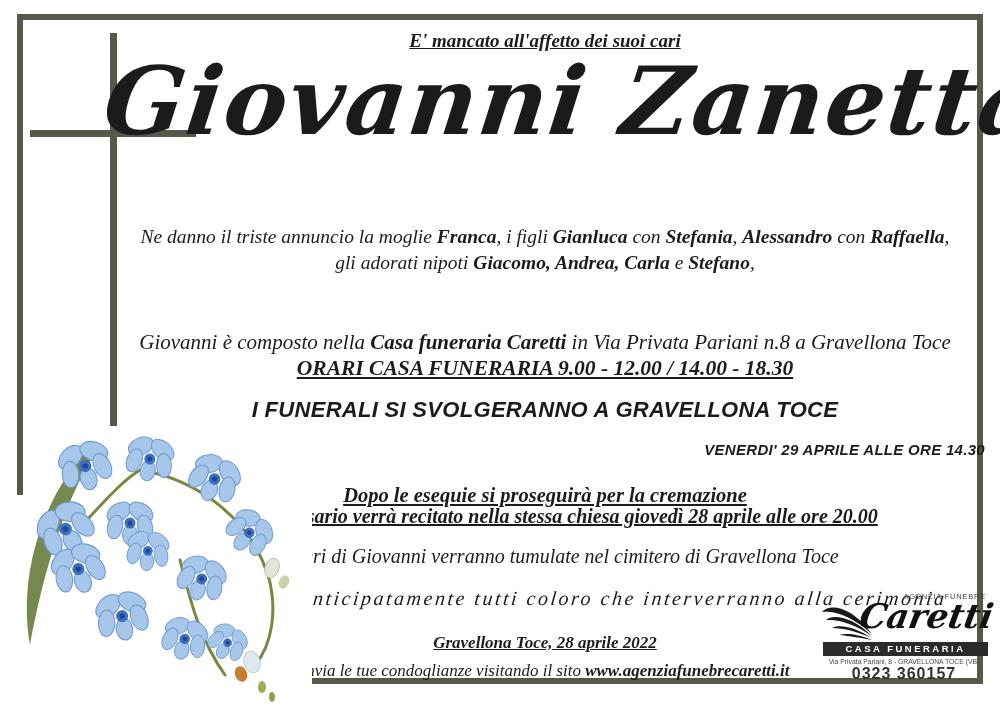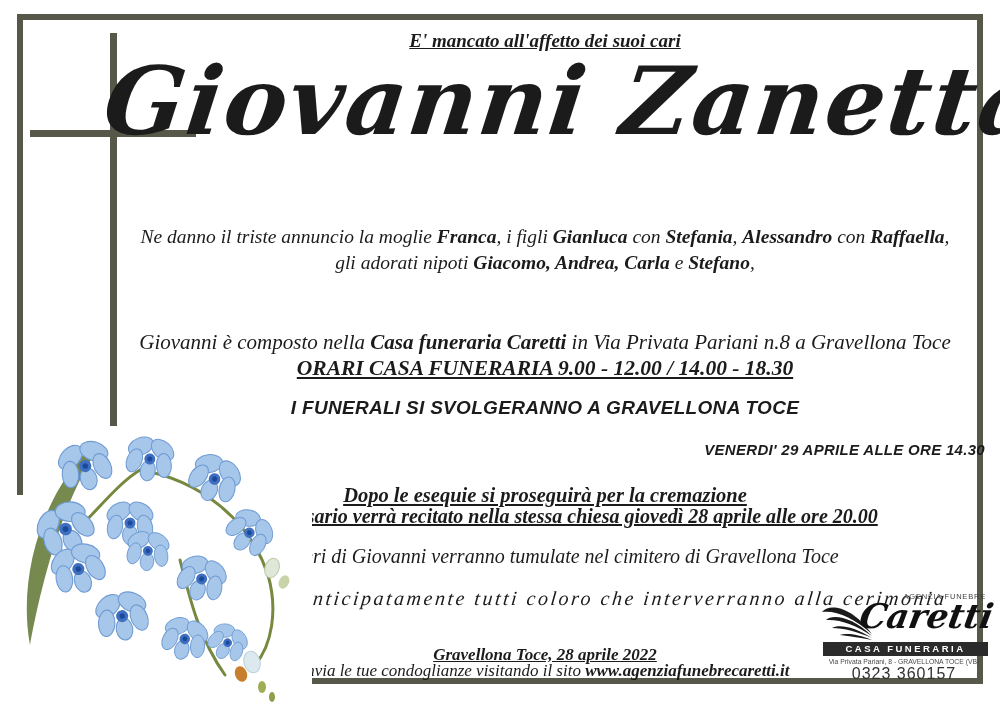--- a/index.html
+++ b/index.html
@@ -31,28 +31,28 @@
   #age{top:186px;font-size:19px;}
   #fam1{top:226px;font-size:19.5px;}
   #fam2{top:252px;font-size:19.5px;}
   #fam3{top:278px;font-size:19.5px;}
   #wake{top:330px;font-size:21px;}
   #hours{top:356px;font-size:21.5px;}
   .sans-bi{
     font-family:"Liberation Sans",sans-serif;font-style:italic;font-weight:bold;
     letter-spacing:.3px;
   }
-  #fun1{top:397px;font-size:19px;}
+  #fun1{top:397px;font-size:22px;}
   #fun2{top:419px;font-size:17.5px;}
   #fun3{top:441px;font-size:15px;text-align:right;}
   #crem{top:484px;font-size:20.5px;}
   #rosary{top:505px;font-size:20px;}
   #ashes{top:545px;font-size:20px;}
   #thanks{top:587px;font-size:20px;letter-spacing:2.5px;transform:skewX(-6deg);}
-  #dateline{top:633px;font-size:17px;margin-top:12px;}
+  #dateline{top:633px;font-size:17px;}
   #condolences{top:661px;font-size:17px;}
   
   #flower-cover{position:absolute;left:0;top:495px;width:312px;height:211px;background:#fff;}
   #flower-svg{position:absolute;left:10px;top:412px;width:300px;height:292px;}
   .petal{fill:#a6c6ea;stroke:#6f9bd3;stroke-width:1;}
   .stem{fill:none;stroke:#77883f;stroke-width:3;stroke-linecap:round;}
   
   #logo{position:absolute;left:820px;top:592px;width:168px;height:90px;font-family:"Liberation Sans",sans-serif;}
   #logo .agency{position:absolute;top:0;right:2px;font-size:7.5px;letter-spacing:.8px;color:#3f3f3f;}
   #logo .wing{position:absolute;left:0;top:10px;width:54px;height:42px;}
@@ -60,21 +60,21 @@
     position:absolute;left:40px;top:4px;font-size:34px;color:#111;
     font-family:"DejaVu Serif",serif;font-style:italic;font-weight:bold;
     transform:skewX(-10deg);
   }
   #logo .bar{
     position:absolute;left:3px;right:0;top:50px;height:14px;background:#2b2b2b;
     color:#fff;font-size:9.5px;font-weight:bold;letter-spacing:2.5px;
     line-height:14px;text-align:center;
   }
   #logo .addr{position:absolute;left:0;right:0;top:66px;font-size:6.8px;color:#4a4a4a;text-align:center;white-space:nowrap;}
-  #logo .phone{position:absolute;left:0;right:0;top:73px;font-size:16px;font-weight:normal;color:#333;letter-spacing:1px;text-align:center;}
+  #logo .phone{position:absolute;left:0;right:0;top:73px;font-size:16px;font-weight:bold;color:#333;letter-spacing:1px;text-align:center;}
 </style>
 </head>
 <body>
 
 <div id="page">
 
   <div id="frame"></div>
 
   <div class="cross-v"></div>
   <div class="cross-h"></div>

